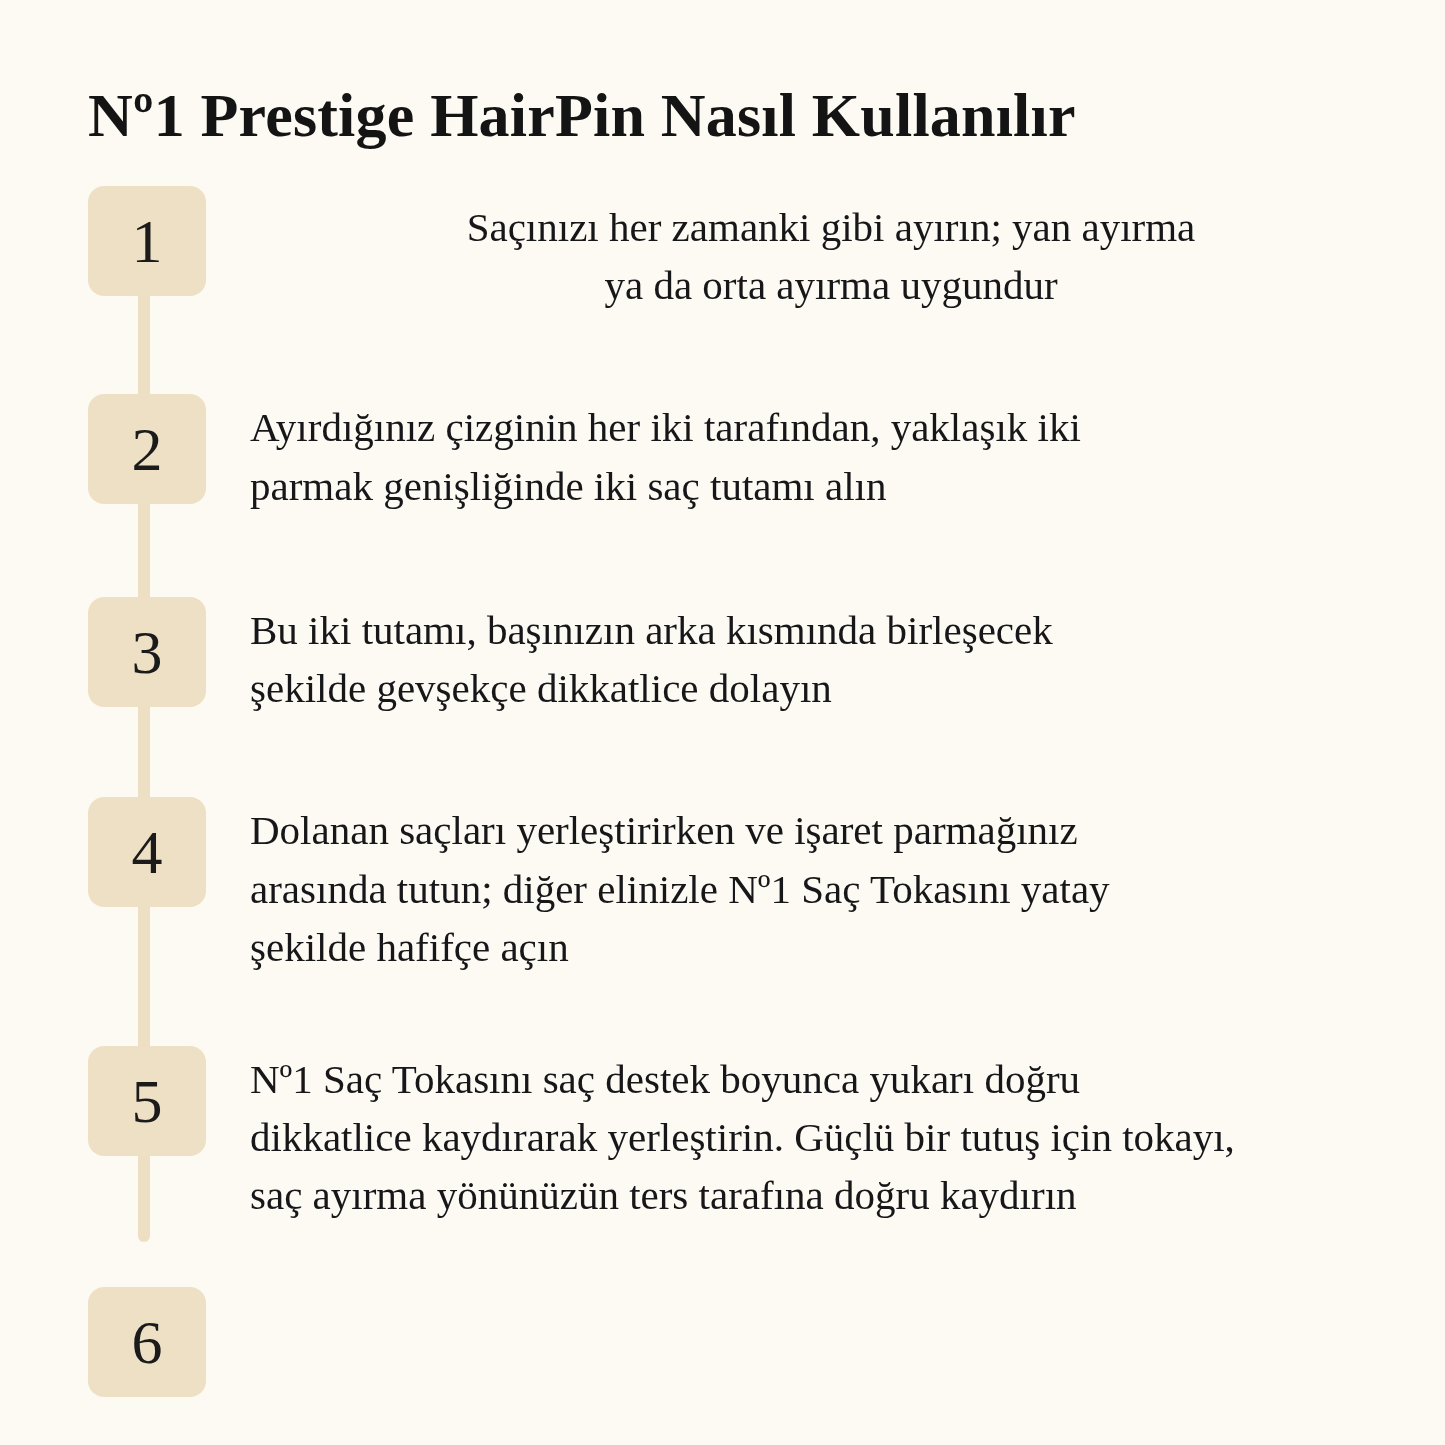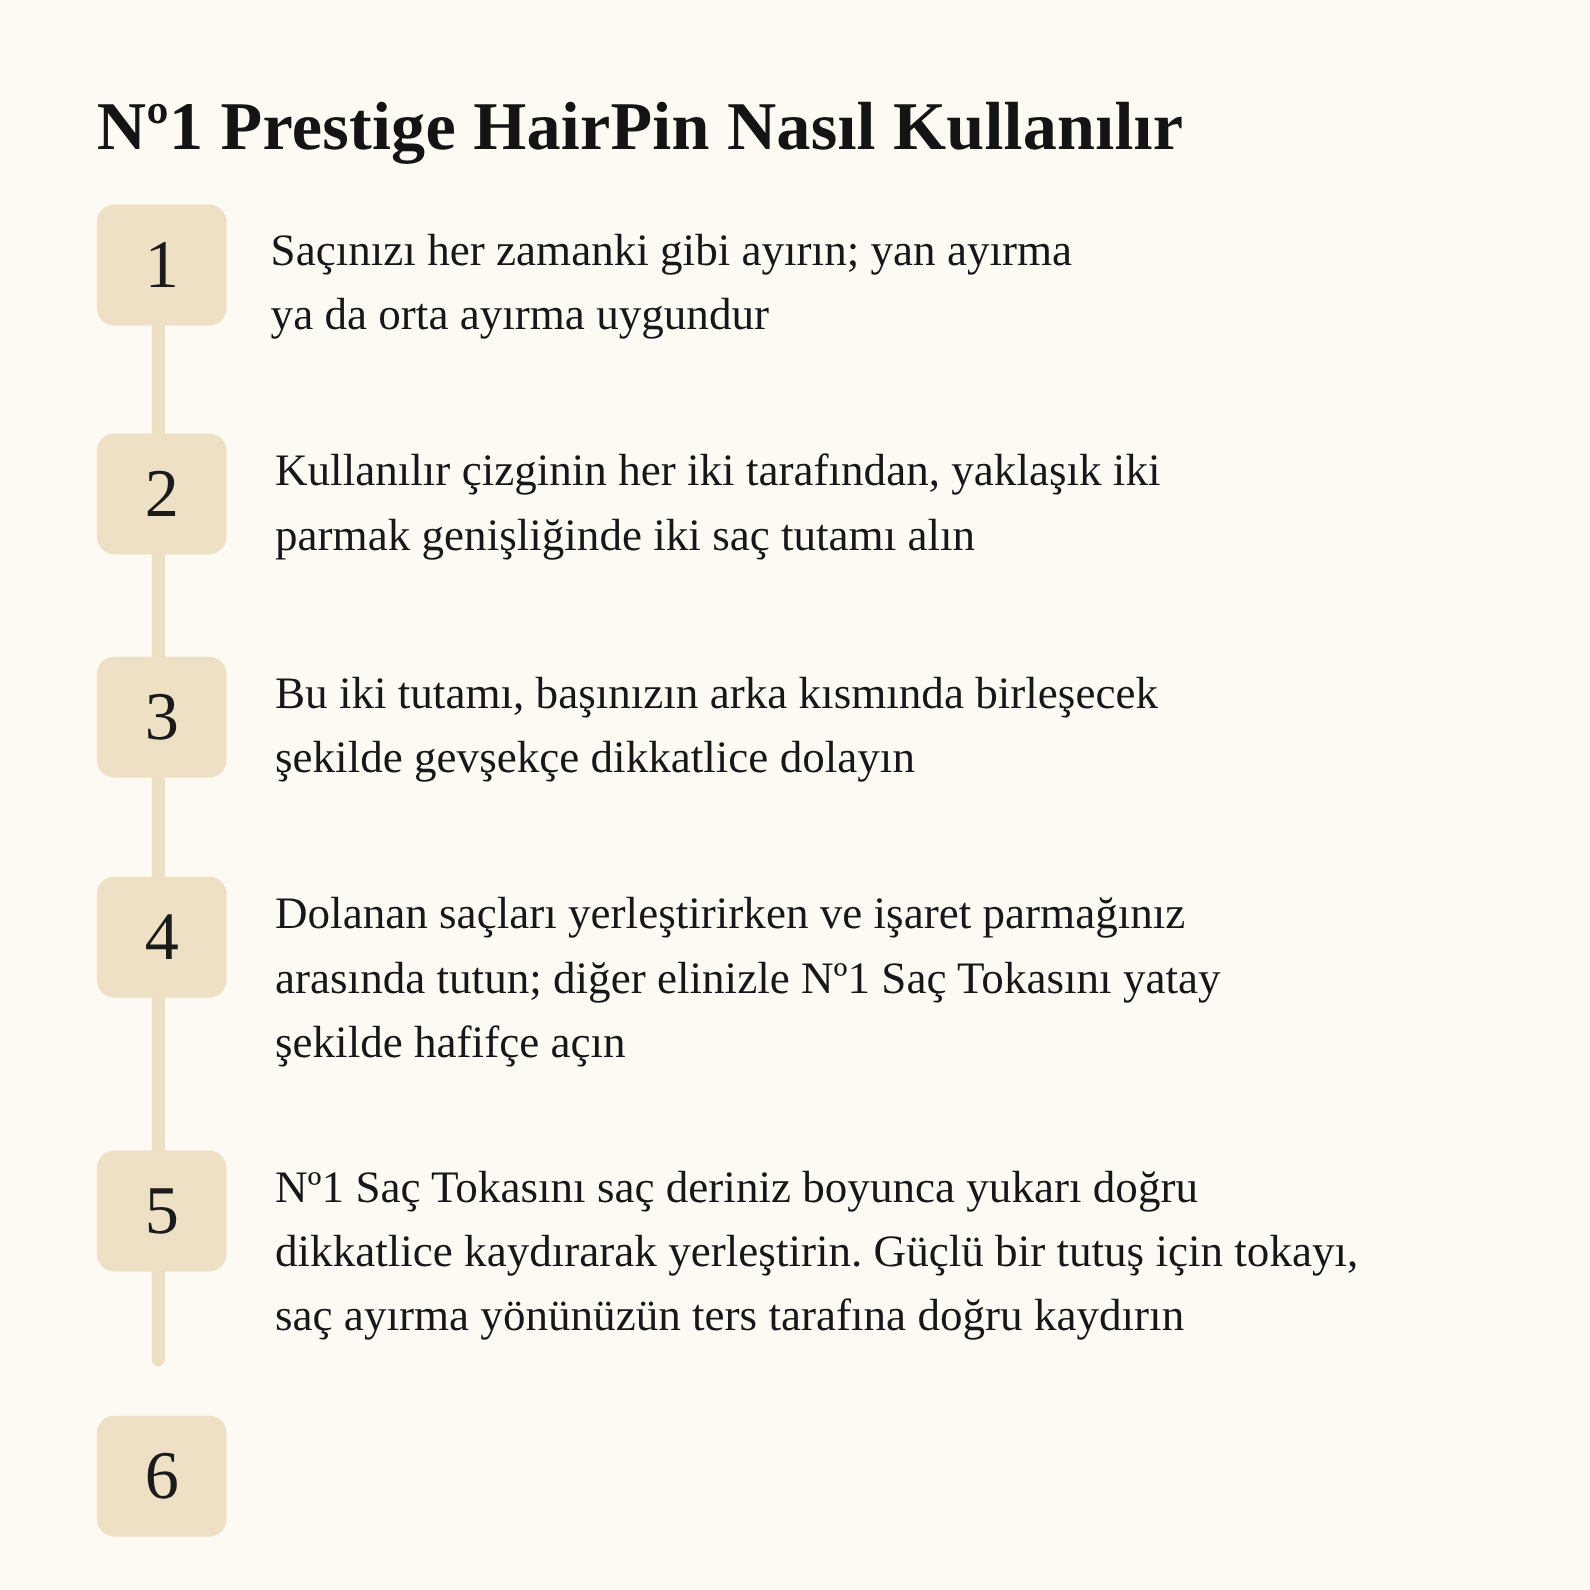--- a/index.html
+++ b/index.html
@@ -71,21 +71,21 @@
     flex: 1 1 auto;
     margin-left: 44px;
     font-size: 41px;
     line-height: 1.42;
     color: #17171a;
     padding-top: 4px;
     white-space: pre-line;
   }
   
   #step-1 { margin-top: 0; }
-  #step-1 .step-text { padding-top: 12px; margin-left: 40px; }
+  #step-1 .step-text { padding-top: 12px; margin-left: 88px; text-align: center; }
   #step-2 { margin-top: 80px; }
   #step-3 { margin-top: 82px; }
   #step-4 { margin-top: 80px; }
   #step-4 .step-text { padding-top: -6px; }
   #step-5 { margin-top: 70px; }
   #step-6 { margin-top: 62px; }
 </style>
 </head>
 <body>
 
@@ -98,40 +98,40 @@
   <div class="steps">
 
     <div class="step" id="step-1">
       <div class="badge">1</div>
       <div class="step-text">Saçınızı her zamanki gibi ayırın; yan ayırma
 ya da orta ayırma uygundur</div>
     </div>
 
     <div class="step" id="step-2">
       <div class="badge">2</div>
-      <div class="step-text">Kullanılır çizginin her iki tarafından, yaklaşık iki
+      <div class="step-text">Ayırdığınız çizginin her iki tarafından, yaklaşık iki
 parmak genişliğinde iki saç tutamı alın</div>
     </div>
 
     <div class="step" id="step-3">
       <div class="badge">3</div>
       <div class="step-text">Bu iki tutamı, başınızın arka kısmında birleşecek
 şekilde gevşekçe dikkatlice dolayın</div>
     </div>
 
     <div class="step" id="step-4">
       <div class="badge">4</div>
       <div class="step-text">Dolanan saçları yerleştirirken ve işaret parmağınız
 arasında tutun; diğer elinizle Nº1 Saç Tokasını yatay
 şekilde hafifçe açın</div>
     </div>
 
     <div class="step" id="step-5">
       <div class="badge">5</div>
-      <div class="step-text">Nº1 Saç Tokasını saç deriniz boyunca yukarı doğru
+      <div class="step-text">Nº1 Saç Tokasını saç destek boyunca yukarı doğru
 dikkatlice kaydırarak yerleştirin. Güçlü bir tutuş için tokayı,
 saç ayırma yönünüzün ters tarafına doğru kaydırın</div>
     </div>
 
     <div class="step" id="step-6">
       <div class="badge">6</div>
     </div>
 
   </div>
 </div>

